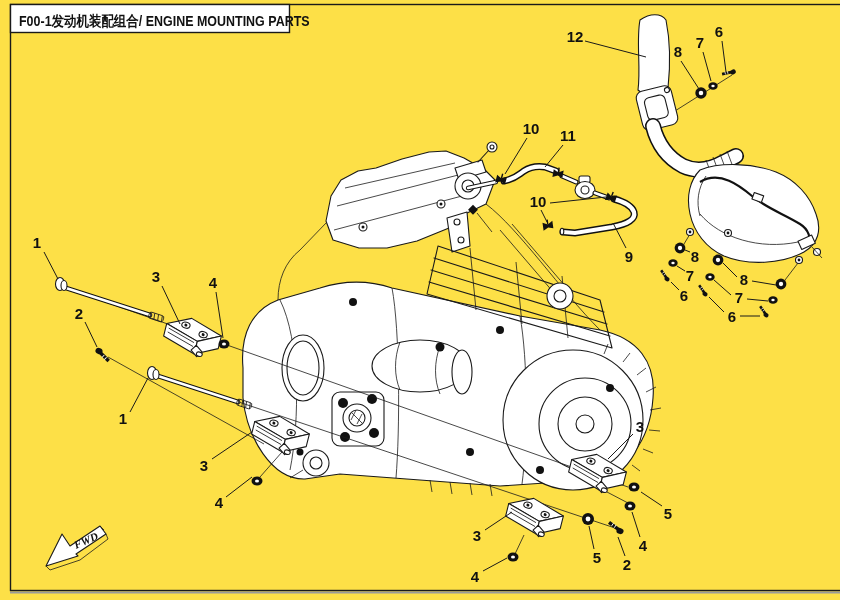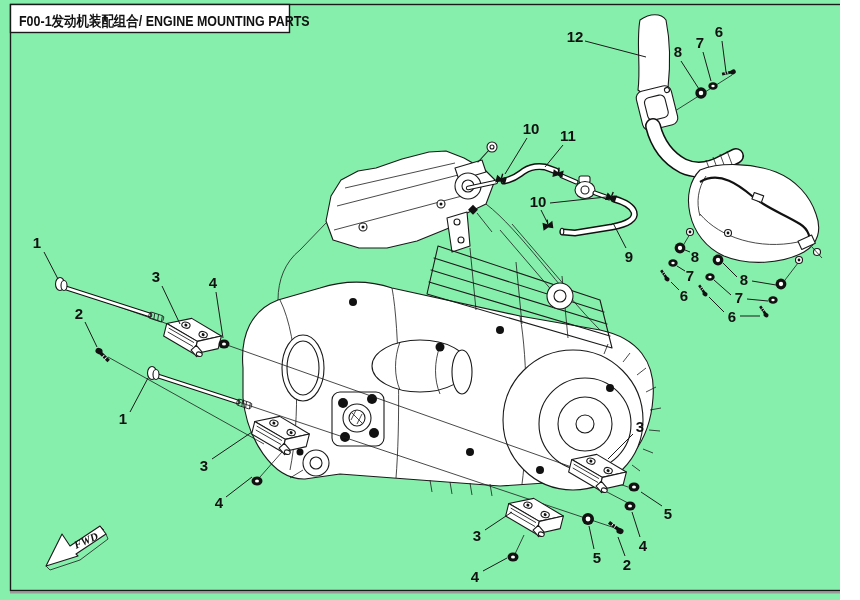--- a/index.html
+++ b/index.html
@@ -1,16 +1,16 @@
 <!DOCTYPE html>
 <html><head>
 <meta charset="utf-8">
 <style>
   html,body{margin:0;padding:0;background:#ffffff;}
-  .page{width:840px;height:600px;position:relative;background:#86efac;overflow:hidden;
+  .page{width:840px;height:600px;position:relative;background:#fde047;overflow:hidden;
         font-family:"Liberation Sans",sans-serif;}
   svg{position:absolute;left:0;top:0;}
   .ln{stroke:#1a1a1a;stroke-width:1.1;fill:none;stroke-linejoin:round;stroke-linecap:round;}
   .lnw{stroke:#1a1a1a;stroke-width:1.1;fill:#ffffff;stroke-linejoin:round;}
   .thin{stroke:#1a1a1a;stroke-width:0.8;fill:none;}
   .leader{stroke:#1a1a1a;stroke-width:1;fill:none;}
   .blk{fill:#111111;stroke:none;}
   .callout-text{font:bold 15px "Liberation Sans",sans-serif;fill:#111;}
   .title-text{font:bold 14.5px "Liberation Sans",sans-serif;fill:#111;}
   .fwd-text{font:italic bold 11px "Liberation Serif",serif;fill:#111;}

